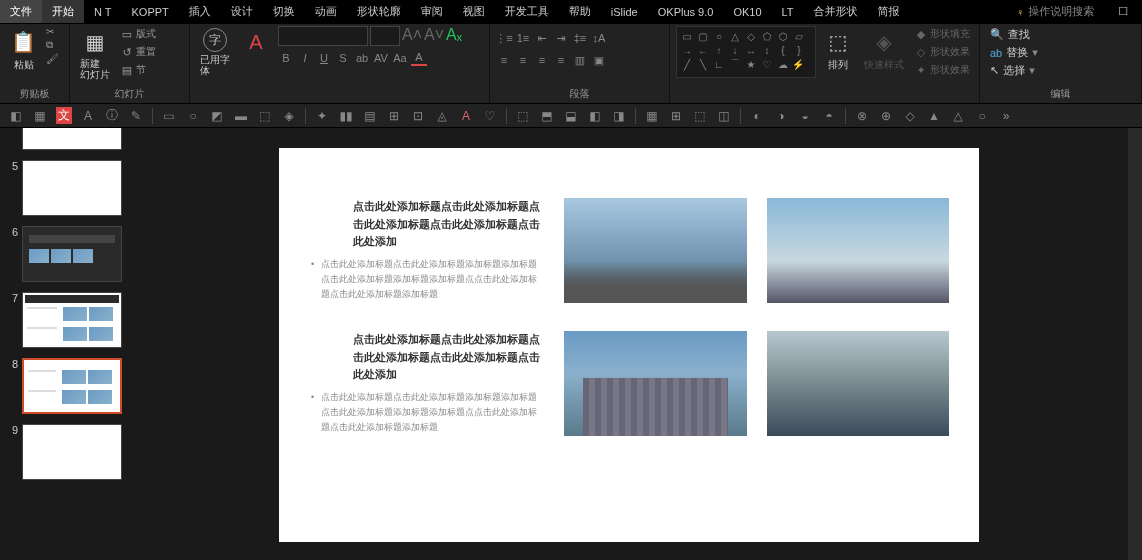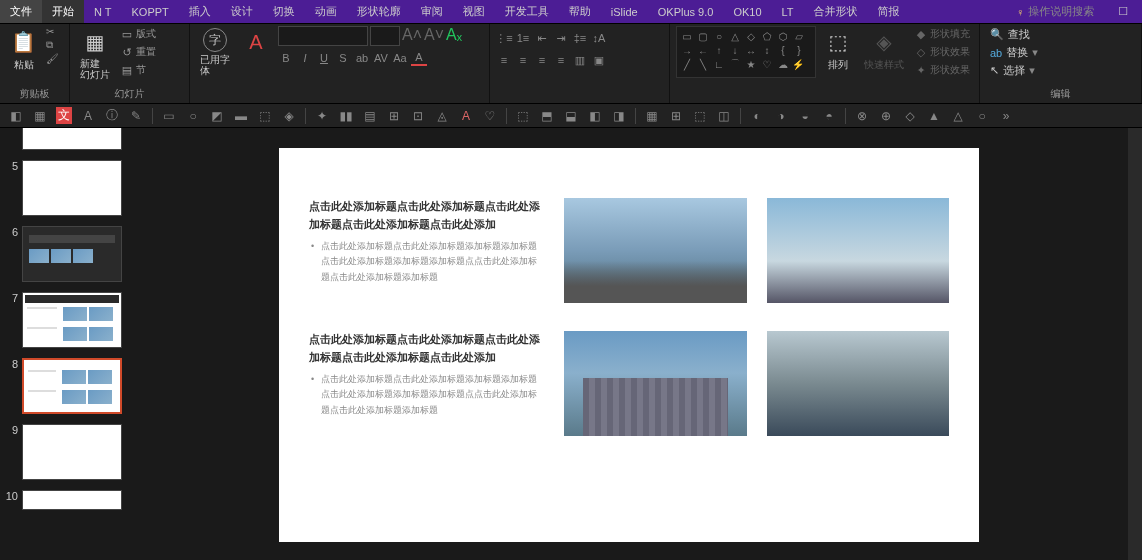--- a/index.html
+++ b/index.html
@@ -1,17 +1,17 @@
 <!DOCTYPE html>
 <html><head>
 <meta charset="utf-8">
 <style>
 * { margin: 0; padding: 0; box-sizing: border-box; font-family: "Microsoft YaHei", sans-serif; }
 body { background: #1a1a1a; color: #ccc; width: 1142px; height: 560px; overflow: hidden; }
-.menubar { display: flex; background: #4c1d95; height: 24px; align-items: center; font-size: 11px; border-bottom: 1px solid #000; }
+.menubar { display: flex; background: #000000; height: 24px; align-items: center; font-size: 11px; border-bottom: 1px solid #000; }
 .menubar .tab { padding: 4px 10px; cursor: pointer; color: #ccc; }
 .menubar .tab.file { background: #444; color: #fff; }
 .menubar .tab.active { background: #333; color: #fff; }
 .menubar .search-hint { margin-left: auto; display: flex; align-items: center; gap: 4px; padding-right: 10px; color: #888; }
 .menubar .search-hint .bulb { color: #ffd966; }
 .menubar .share { padding: 0 14px; color: #ccc; }
 .ribbon { display: flex; background: #222; height: 80px; border-bottom: 1px solid #000; }
 .ribbon-group { display: flex; flex-direction: column; border-right: 1px solid #111; padding: 2px 6px 0 6px; }
 .ribbon-group .controls { flex: 1; display: flex; align-items: flex-start; gap: 4px; }
 .ribbon-group .label { text-align: center; font-size: 10px; color: #999; padding-bottom: 2px; }
@@ -39,21 +39,21 @@
 .thumb.active { border: 2px solid #d04a2a; }
 .thumb.blank { background: #fff; }
 .thumb.dark { background: #2a2a2a; }
 .thumb .mini-row { position: absolute; display: flex; gap: 2px; }
 .thumb .mini-img { background: linear-gradient(135deg, #6a9bc4, #8ab0cc); }
 .thumb .mini-txt { background: #ddd; height: 2px; }
 .slide-area { flex: 1; background: #1a1a1a; display: flex; justify-content: center; padding-top: 20px; overflow: hidden; }
 .slide { width: 700px; height: 394px; background: #fff; padding: 50px 30px 20px 30px; }
 .slide-row { display: flex; gap: 20px; margin-bottom: 28px; }
 .text-block { width: 240px; }
-.text-block .heading { font-size: 11px; font-weight: bold; color: #333; line-height: 1.6; margin-bottom: 6px; }
+.text-block .heading { font-size: 11px; font-weight: bold; color: #333; line-height: 1.6; margin-bottom: 6px; margin-left: 44px; }
 .text-block .body { font-size: 9px; color: #888; line-height: 1.7; padding-left: 12px; position: relative; }
 .text-block .body::before { content: "•"; position: absolute; left: 2px; }
 .img-ph { width: 186px; height: 105px; background: linear-gradient(180deg, #a8c8e0 0%, #7a9cb8 50%, #4a6a7a 100%); position: relative; }
 .img-ph.city1::after { content: ""; position: absolute; bottom: 0; left: 0; right: 0; height: 40%; background: linear-gradient(180deg, transparent, #555 60%); }
 .img-ph.heli { background: linear-gradient(180deg, #8ab8d8 0%, #c8d8e0 60%, #556 100%); }
 .img-ph.city2 { background: linear-gradient(180deg, #6a9bc4 0%, #8ab0cc 40%, #5a7a8a 100%); }
 .img-ph.city2::after { content: ""; position: absolute; bottom: 0; left: 10%; right: 10%; height: 55%; background: repeating-linear-gradient(90deg, #667 0 6px, #778 6px 12px); }
 .img-ph.city3 { background: linear-gradient(180deg, #b8c8d0 0%, #7a8a90 50%, #3a4a5a 100%); }
 .scrollbar-v { width: 14px; background: #2a2a2a; }
 </style>
@@ -178,20 +178,21 @@
         <div class="icon-row">
           <span>≡</span>
           <span>≡</span>
           <span>≡</span>
           <span>≡</span>
           <span>▥</span>
           <span>▣</span>
         </div>
       </div>
     </div>
+    <div class="label">段落</div>
   </div>
 
   <div class="ribbon-group" style="width: 310px;">
     <div class="controls">
       <div class="shape-gallery">
         <span>▭</span>
           <span>▢</span>
           <span>○</span>
           <span>△</span>
           <span>◇</span>
@@ -369,24 +370,20 @@
         <div class="mini-row" style="top:30px;left:38px">
             <div class="mini-img" style="width:24px;height:14px"></div>
             <div class="mini-img" style="width:24px;height:14px"></div>
           </div>
       </div>
     </div>
     <div class="thumb-item">
       <div class="thumb-num">9</div>
       <div class="thumb blank"></div>
     </div>
-    <div class="thumb-item">
-      <div class="thumb-num">10</div>
-      <div class="thumb blank" style="height:20px"></div>
-    </div>
   </div>
 
   <div class="slide-area">
     <div class="slide">
       <div class="slide-row">
         <div class="text-block">
           <div class="heading">点击此处添加标题点击此处添加标题点击此处添加标题点击此处添加标题点击此处添加</div>
           <div class="body">点击此处添加标题点击此处添加标题添加标题添加标题点击此处添加标题添加标题添加标题点点击此处添加标题点击此处添加标题添加标题</div>
         </div>
         <div class="img-ph city1"></div>

